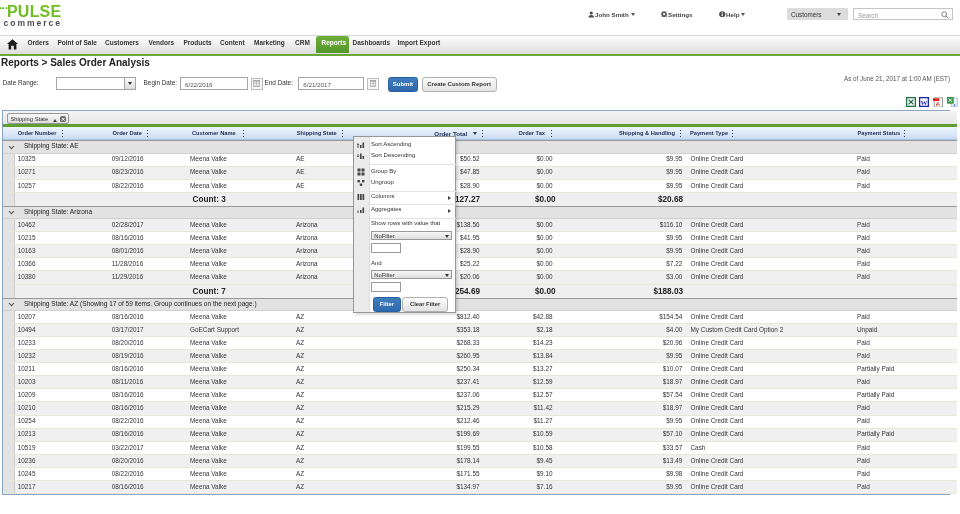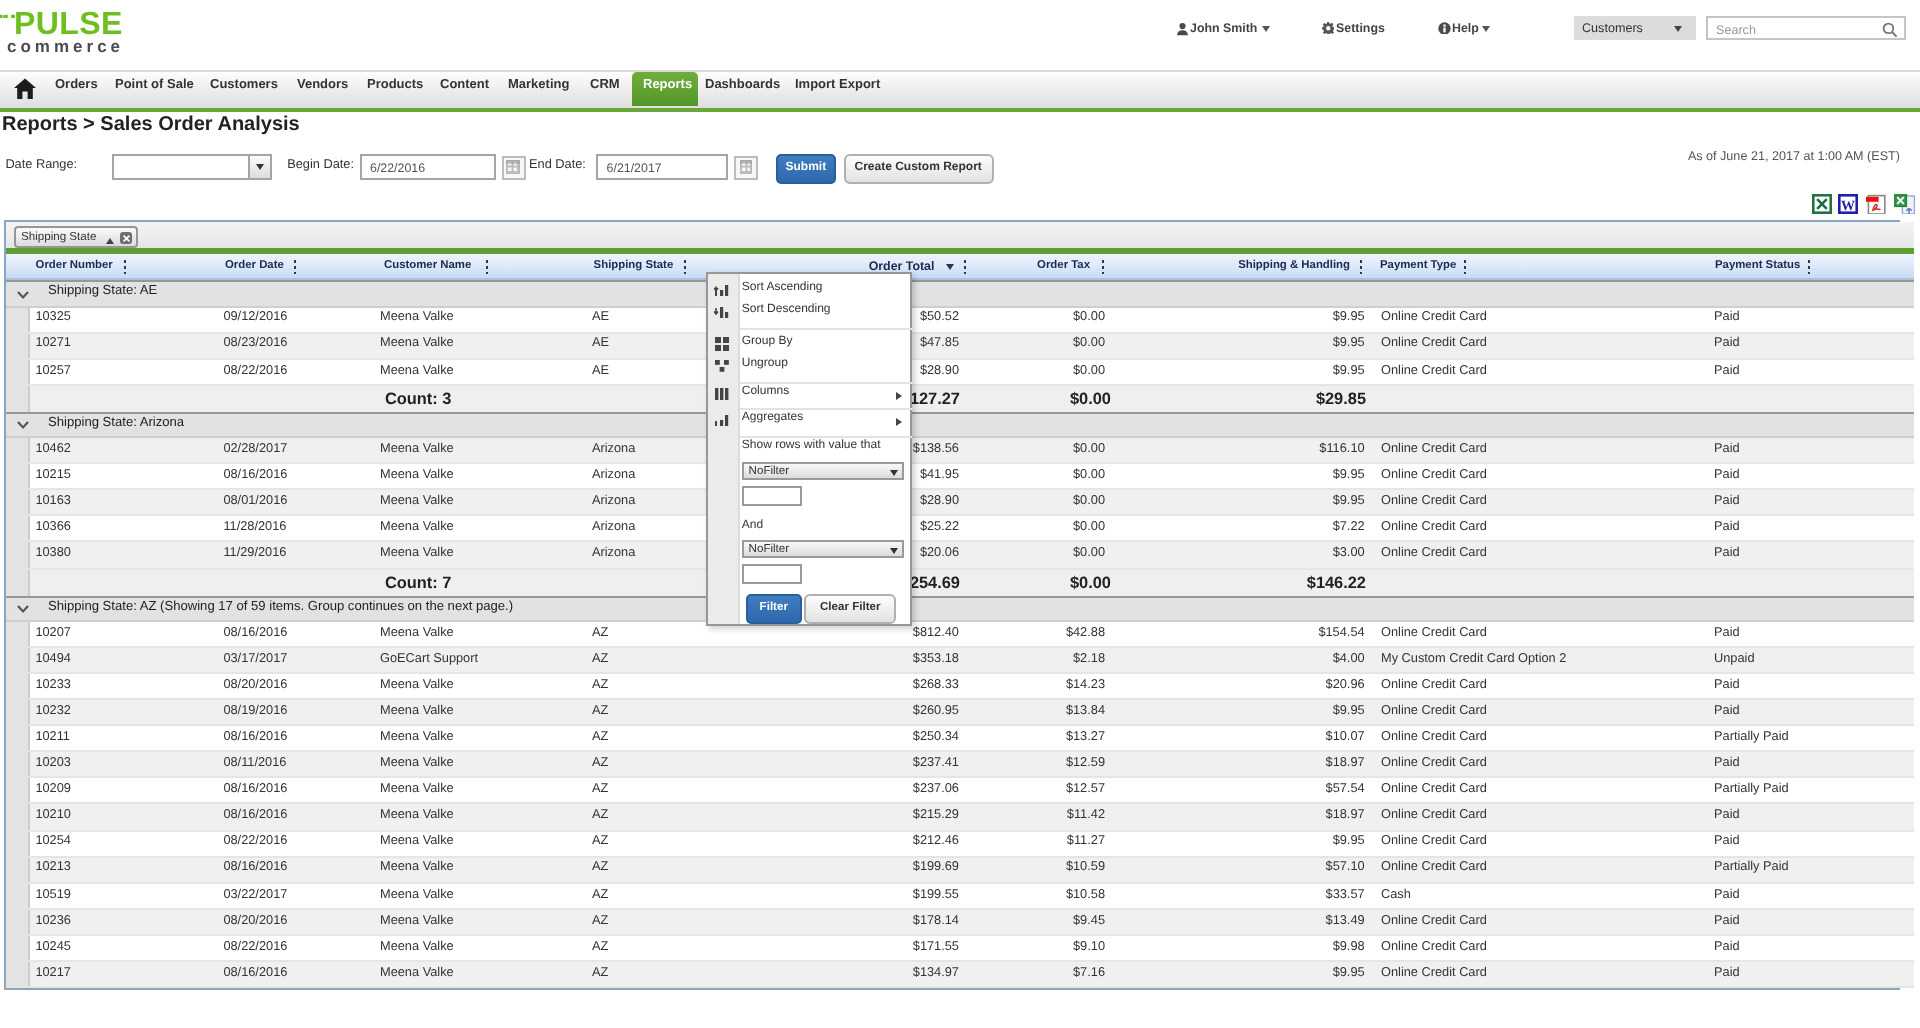--- a/index.html
+++ b/index.html
@@ -199,21 +199,21 @@
       <span class="cell" style="right:404.5px;top:1.8px;">$0.00</span>
       <span class="cell" style="right:274.7px;top:1.8px;">$9.95</span>
       <span class="cell" style="left:687.5px;top:1.8px;">Online Credit Card</span>
       <span class="cell" style="left:854px;top:1.8px;">Paid</span>
     </div>
 <div class="row count-row" style="top:82.20px;height:13.10px;box-sizing:border-box;">
       <span class="ind"></span>
       <span class="cell" style="left:189.5px;top:2.4px;font-size:8.2px;font-weight:bold;color:#222;">Count: 3</span>
       <span class="cell" style="right:477px;top:2.4px;font-size:8.2px;font-weight:bold;color:#222;">$127.27</span>
       <span class="cell" style="right:401.5px;top:2.4px;font-size:8.2px;font-weight:bold;color:#222;">$0.00</span>
-      <span class="cell" style="right:274px;top:2.4px;font-size:8.2px;font-weight:bold;color:#222;">$29.85</span>
+      <span class="cell" style="right:274px;top:2.4px;font-size:8.2px;font-weight:bold;color:#222;">$20.68</span>
     </div>
 <div class="row ghdr-row" style="top:95.30px;height:13.10px;box-sizing:border-box;">
       <svg style="position:absolute;left:5px;top:3.5px;" width="7" height="5" viewBox="0 0 7 5">
         <polyline points="1,1 3.5,3.7 6,1" fill="none" stroke="#555" stroke-width="1.1"></polyline>
       </svg>
       <span class="cell" style="left:21px;top:0.9px;font-size:6.55px;color:#222;">Shipping State: Arizona</span>
     </div>
 <div class="row" style="top:108.40px;height:13.10px;background:#f0f0f0;border-bottom:1px solid #e8e5da;box-sizing:border-box;">
       <span class="ind"></span>
       <span class="cell" style="left:14.7px;top:1.8px;">10462</span>
@@ -272,21 +272,21 @@
       <span class="cell" style="right:404.5px;top:1.8px;">$0.00</span>
       <span class="cell" style="right:274.7px;top:1.8px;">$3.00</span>
       <span class="cell" style="left:687.5px;top:1.8px;">Online Credit Card</span>
       <span class="cell" style="left:854px;top:1.8px;">Paid</span>
     </div>
 <div class="row count-row" style="top:173.90px;height:13.10px;box-sizing:border-box;">
       <span class="ind"></span>
       <span class="cell" style="left:189.5px;top:2.4px;font-size:8.2px;font-weight:bold;color:#222;">Count: 7</span>
       <span class="cell" style="right:477px;top:2.4px;font-size:8.2px;font-weight:bold;color:#222;">$254.69</span>
       <span class="cell" style="right:401.5px;top:2.4px;font-size:8.2px;font-weight:bold;color:#222;">$0.00</span>
-      <span class="cell" style="right:274px;top:2.4px;font-size:8.2px;font-weight:bold;color:#222;">$146.22</span>
+      <span class="cell" style="right:274px;top:2.4px;font-size:8.2px;font-weight:bold;color:#222;">$188.03</span>
     </div>
 <div class="row ghdr-row" style="top:187.00px;height:13.10px;box-sizing:border-box;">
       <svg style="position:absolute;left:5px;top:3.5px;" width="7" height="5" viewBox="0 0 7 5">
         <polyline points="1,1 3.5,3.7 6,1" fill="none" stroke="#555" stroke-width="1.1"></polyline>
       </svg>
       <span class="cell" style="left:21px;top:0.9px;font-size:6.55px;color:#222;">Shipping State: AZ (Showing 17 of 59 items. Group continues on the next page.)</span>
     </div>
 <div class="row" style="top:200.10px;height:13.10px;background:#ffffff;border-bottom:1px solid #e8e5da;box-sizing:border-box;">
       <span class="ind"></span>
       <span class="cell" style="left:14.7px;top:1.8px;">10207</span>

